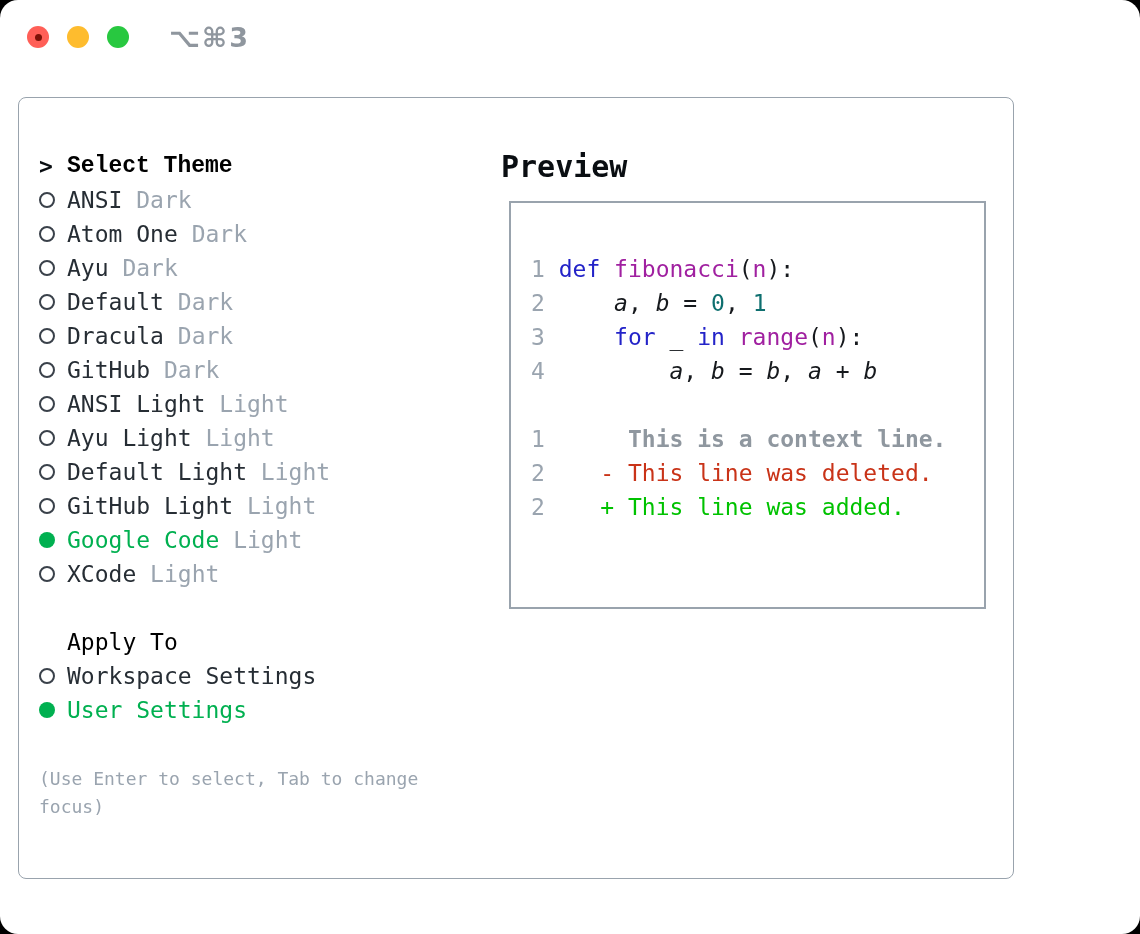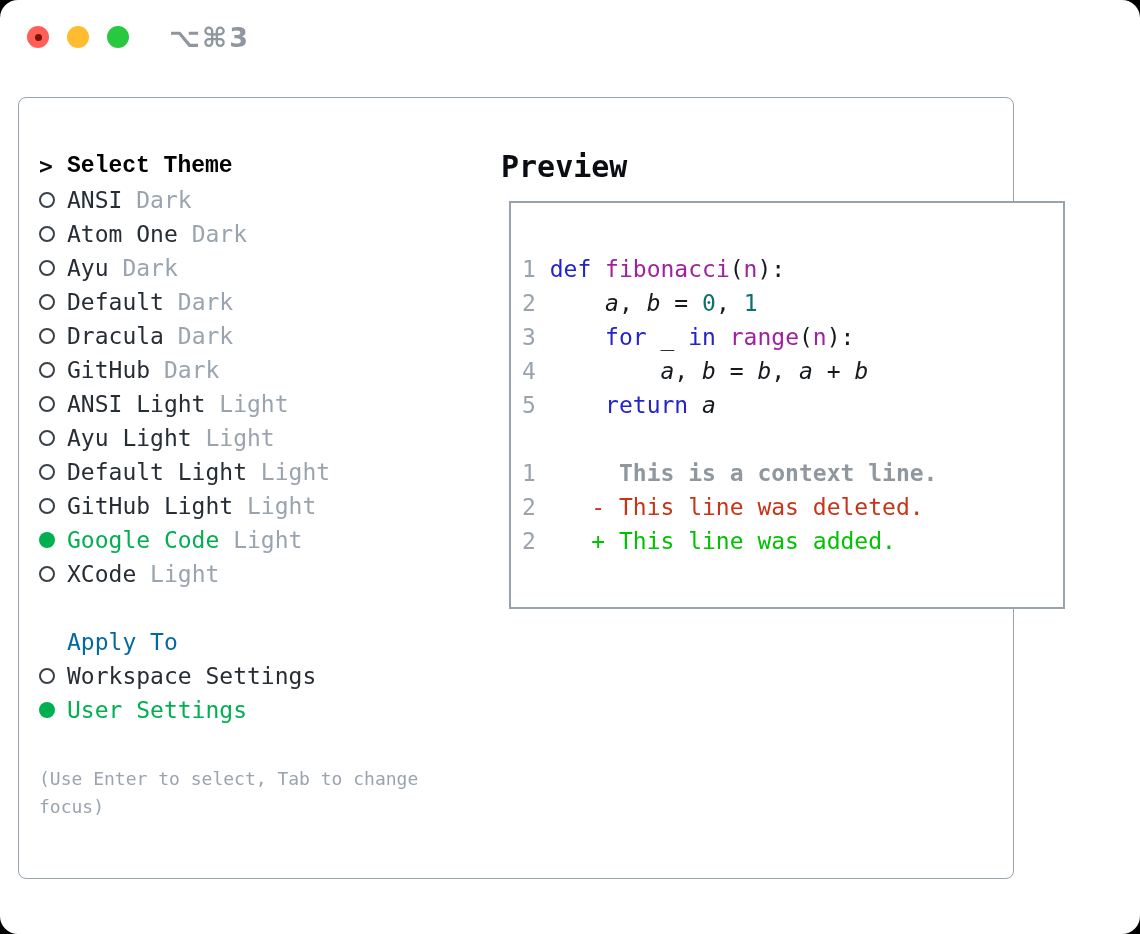--- a/index.html
+++ b/index.html
@@ -34,31 +34,31 @@
   .left-col{position:absolute;left:20px;top:51px;width:450px;}
   .cursor{display:inline-block;width:28px;font-weight:bold;color:#0a0e12;}
   .list-heading{font-weight:bold;color:#000000;font-family:Liberation Mono, monospace;}
   .marker{width:28px;display:flex;align-items:center;}
   .ring{width:12px;height:12px;border:2.5px solid #3a414a;border-radius:50%;box-sizing:content-box;}
   .dotsel{width:16px;height:16px;border-radius:50%;background:var(--selection_green,#00b050);}
   .opt-name{color:var(--text_dark,#262d34);}
   .row.selected .opt-name{color:var(--selection_green,#00b050);}
   .opt-variant{color:var(--muted_gray,#9aa4af);}
   .apply-indent{display:inline-block;width:28px;}
-  .apply-heading-text{color:#0369a1;}
+  .apply-heading-text{color:#000000;}
   .help{
     margin-top:4px;width:404px;font-size:18px;line-height:28px;color:var(--muted_gray,#9aa4af);
   }
   
   .preview-title{position:absolute;left:482px;top:51px;height:34px;display:flex;align-items:center;
     font-size:30px;font-weight:bold;color:#0a0e12;}
   .preview-box{
-    position:absolute;left:490px;top:103px;width:556px;height:408px;box-sizing:border-box;
+    position:absolute;left:490px;top:103px;width:477px;height:408px;box-sizing:border-box;
     border:2px solid var(--border_gray,#99a3ad);background:#fff;
-    padding:49px 0 0 11px;overflow:hidden;
+    padding:49px 0 0 20px;overflow:hidden;
   }
   pre.code-line{margin:0;height:34px;line-height:34px;font-size:23px;
     font-family:"DejaVu Sans Mono","Liberation Mono",monospace;}
   .ln{color:var(--muted_gray,#9aa4af);}
   .tk-kw{color:var(--keyword_blue,#2323c8);}
   .tk-fn{color:var(--function_purple,#a020a0);}
   .tk-lit{color:var(--literal_teal,#0e6f6f);}
   .tk-pl{color:#16191d;}
   .tk-var{color:#16191d;font-style:italic;}
   .tk-ctx{color:var(--context_gray,#8f979f);font-weight:bold;}
@@ -112,21 +112,20 @@
       <div class="spacer"></div>
       <div class="help">(Use Enter to select, Tab to change focus)</div>
     </div>
 
     <div class="preview-title">Preview</div>
     <div class="preview-box" id="preview-box">
         <pre class="code-line"><span class="ln">1 </span><span class="tk-kw">def</span><span class="tk-pl"> </span><span class="tk-fn">fibonacci</span><span class="tk-pl">(</span><span class="tk-fn">n</span><span class="tk-pl">):</span></pre>
         <pre class="code-line"><span class="ln">2 </span><span class="tk-pl">    </span><span class="tk-var">a</span><span class="tk-pl">, </span><span class="tk-var">b</span><span class="tk-pl"> = </span><span class="tk-lit">0</span><span class="tk-pl">, </span><span class="tk-lit">1</span></pre>
         <pre class="code-line"><span class="ln">3 </span><span class="tk-pl">    </span><span class="tk-kw">for</span><span class="tk-pl"> _ </span><span class="tk-kw">in</span><span class="tk-pl"> </span><span class="tk-fn">range</span><span class="tk-pl">(</span><span class="tk-fn">n</span><span class="tk-pl">):</span></pre>
         <pre class="code-line"><span class="ln">4 </span><span class="tk-pl">        </span><span class="tk-var">a</span><span class="tk-pl">, </span><span class="tk-var">b</span><span class="tk-pl"> = </span><span class="tk-var">b</span><span class="tk-pl">, </span><span class="tk-var">a</span><span class="tk-pl"> + </span><span class="tk-var">b</span></pre>
-        <pre class="code-line"><span class="ln">5 </span><span class="tk-pl">    </span><span class="tk-kw">return</span><span class="tk-pl"> </span><span class="tk-var">a</span></pre>
         <pre class="code-line"><span class="ln"> </span></pre>
         <pre class="code-line"><span class="ln">1 </span><span class="tk-ctx">     This is a context line.</span></pre>
         <pre class="code-line"><span class="ln">2 </span><span class="tk-del">   - This line was deleted.</span></pre>
         <pre class="code-line"><span class="ln">2 </span><span class="tk-add">   + This line was added.</span></pre>
       </div>
 
   </div>
 </div>
 
 </body></html>

